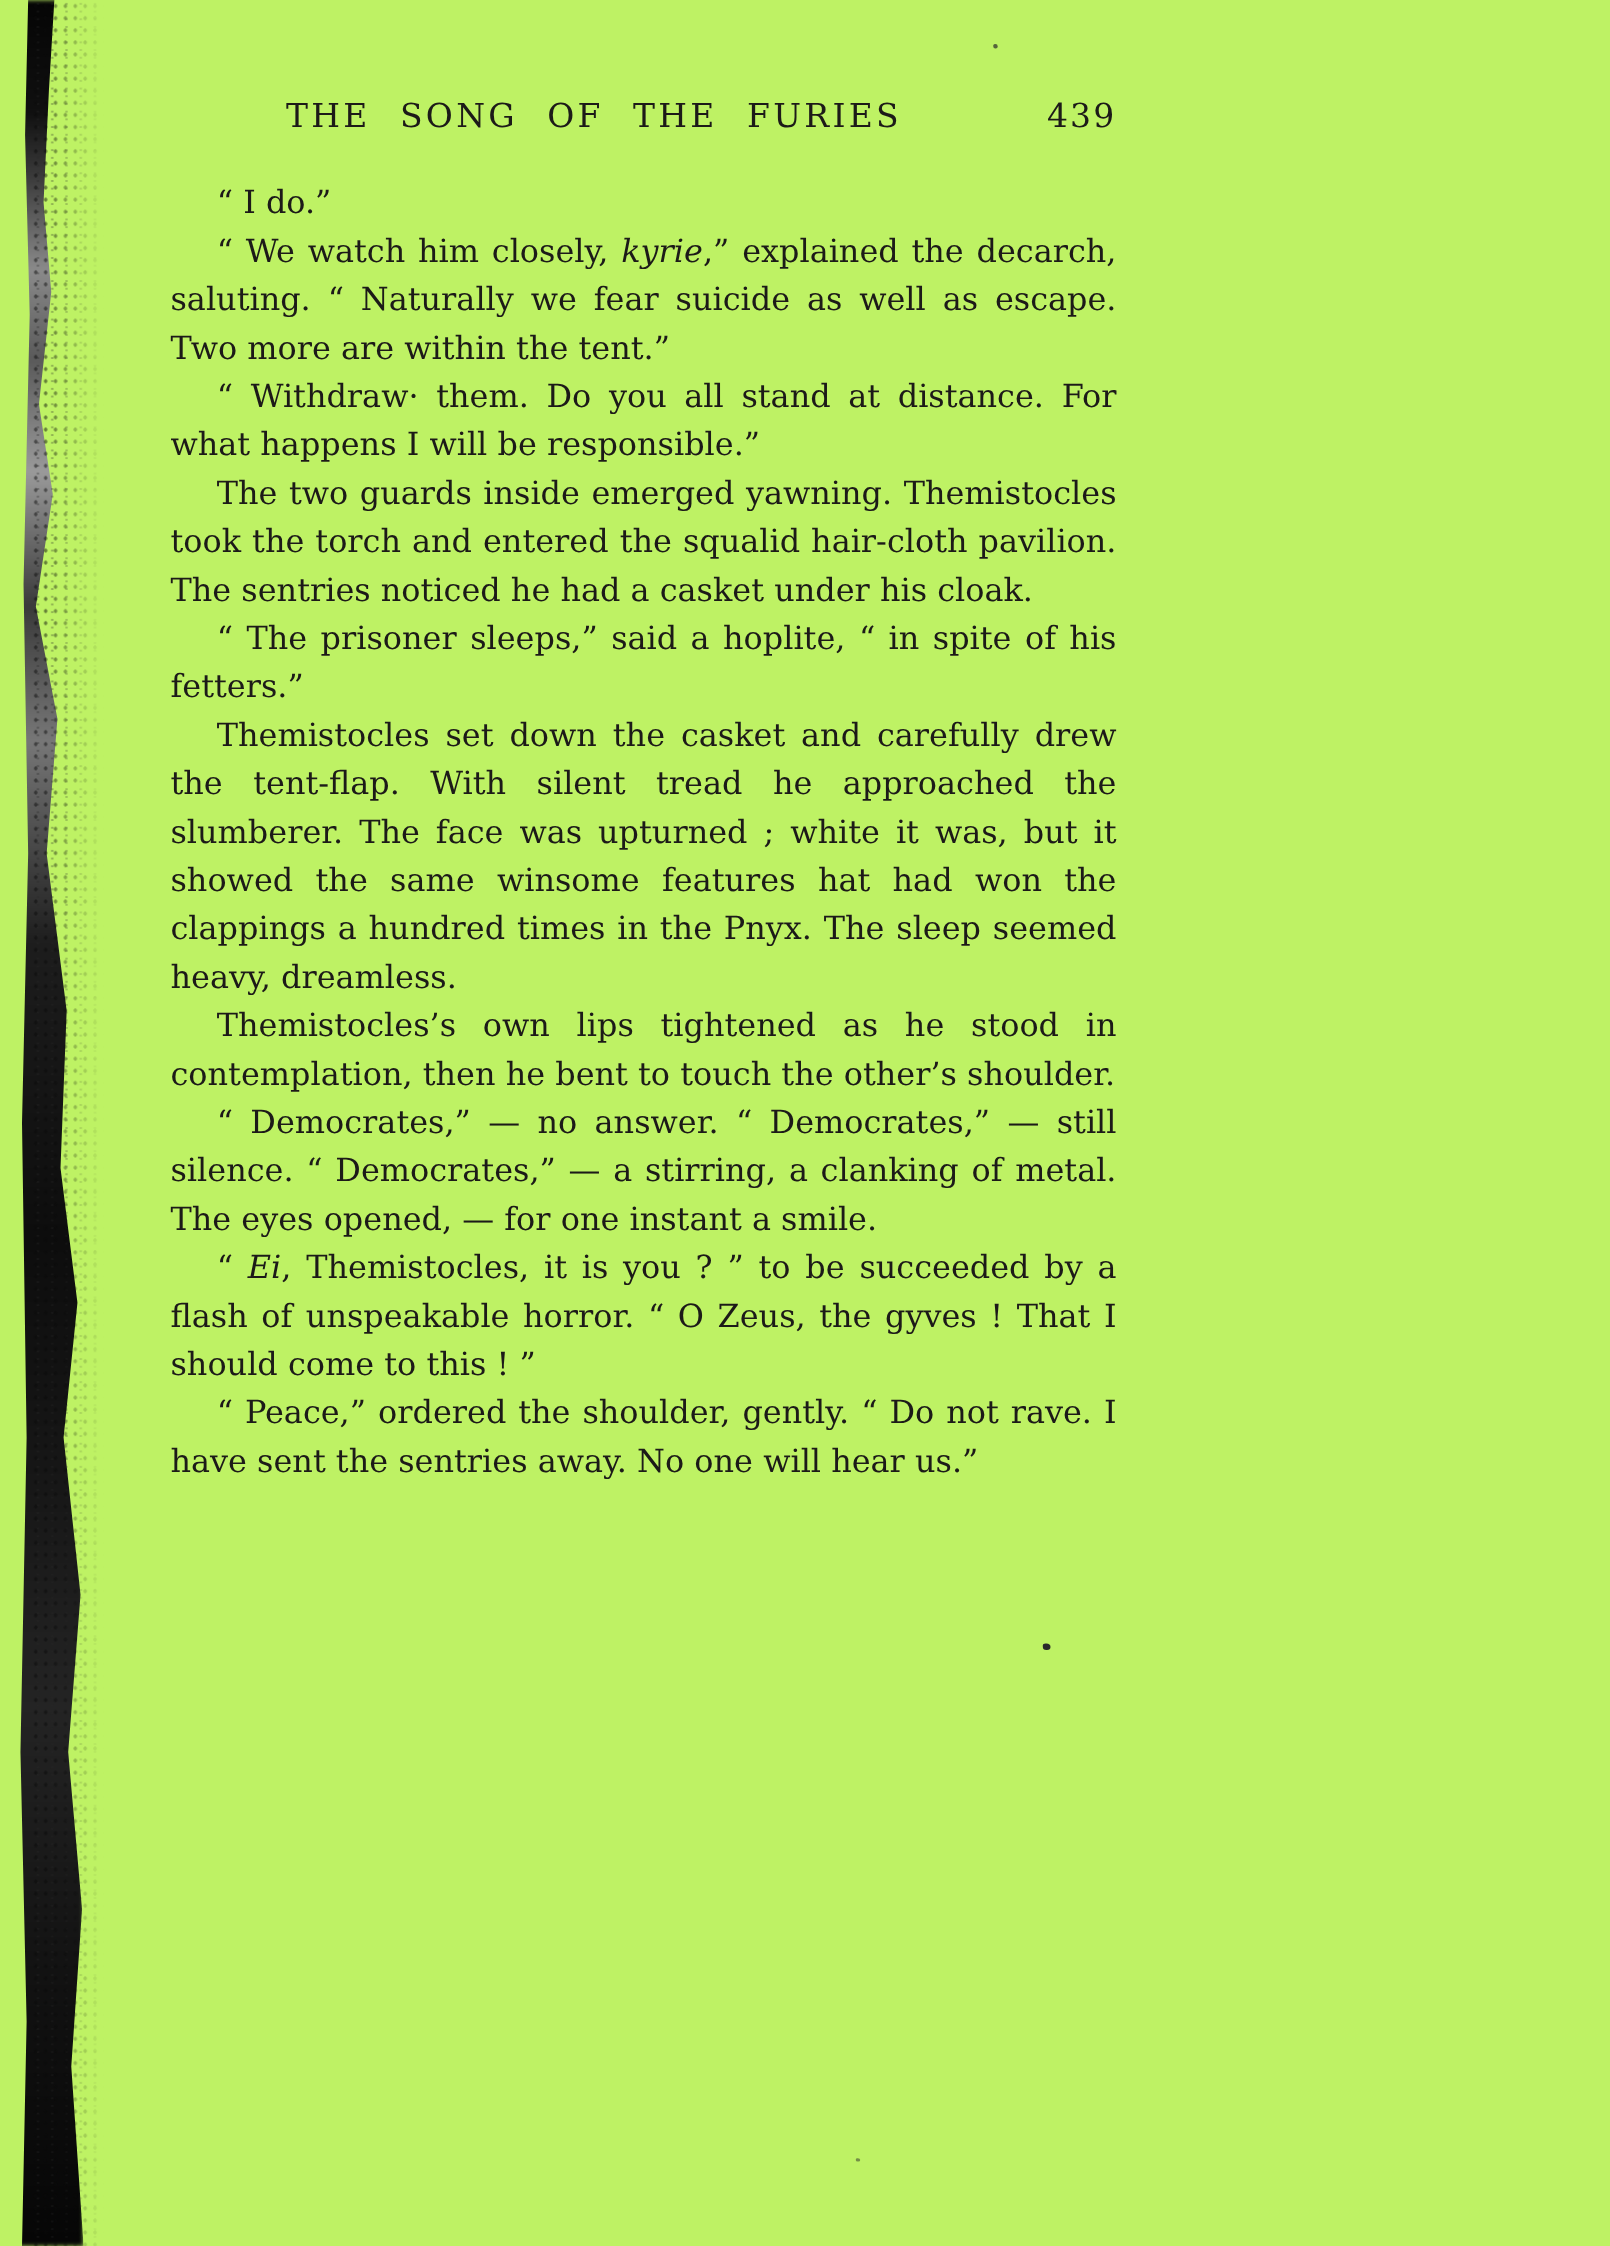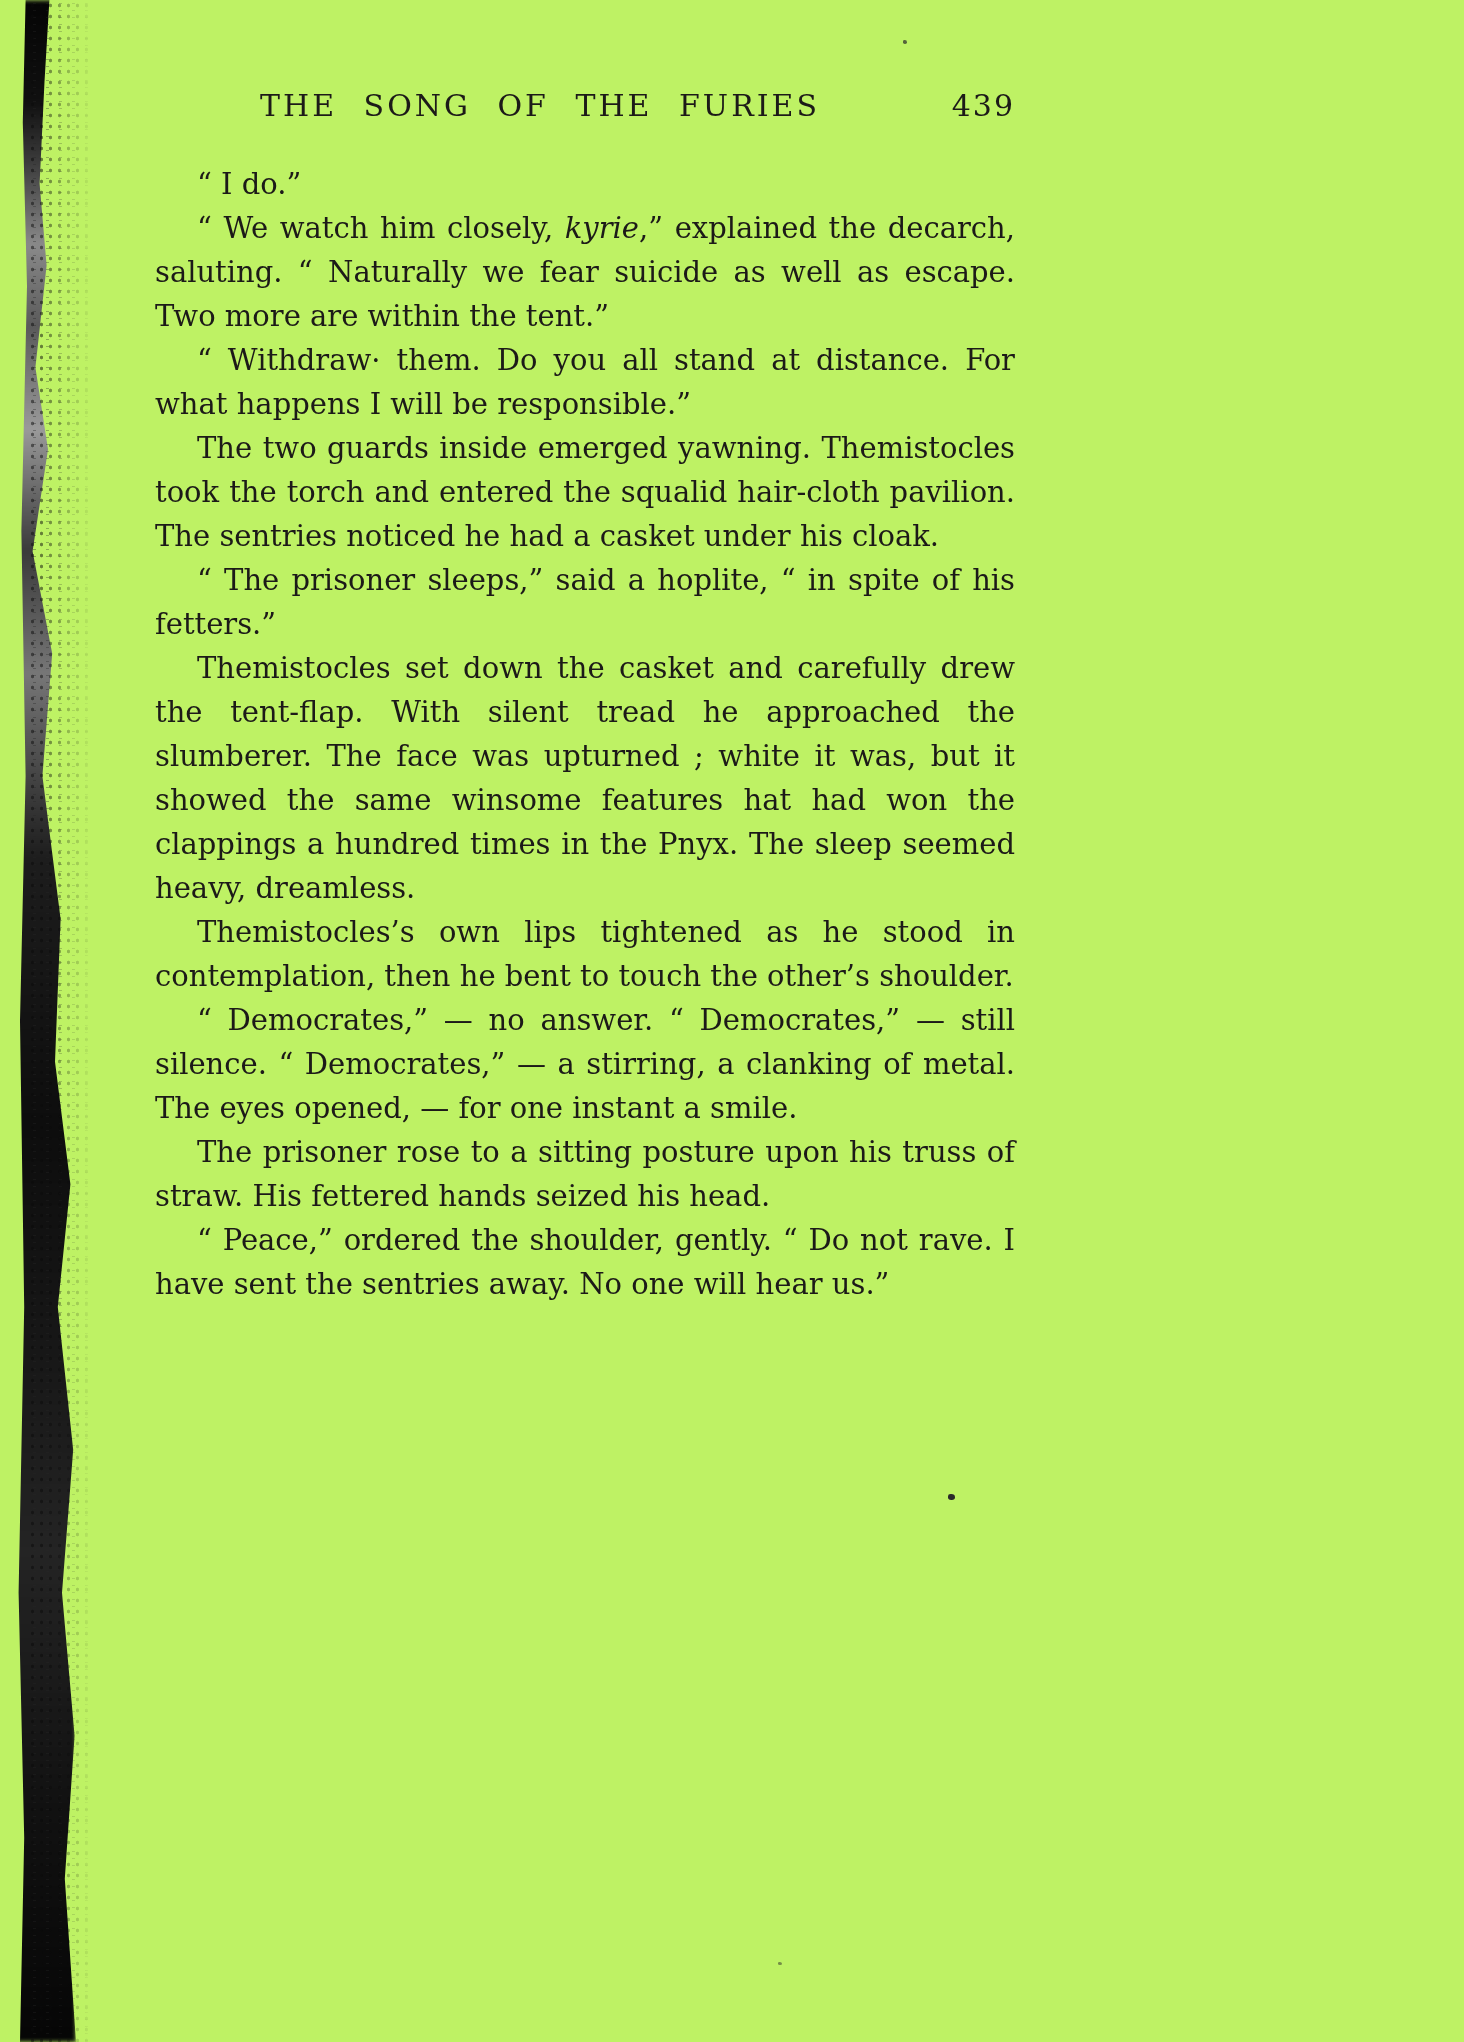--- a/index.html
+++ b/index.html
@@ -119,18 +119,18 @@
 
     <div class="body-text">
         <p><span>“ I do.”</span></p>
         <p><span>“ We watch him closely, </span><i>kyrie</i><span>,” explained the decarch, saluting.  “ Naturally we fear suicide as well as escape.  Two more are within the tent.”</span></p>
         <p><span>“ Withdraw· them.  Do you all stand at distance.  For what happens I will be responsible.”</span></p>
         <p><span>The two guards inside emerged yawning.  Themistocles took the torch and entered the squalid hair-cloth pavilion.  The sentries noticed he had a casket under his cloak.</span></p>
         <p><span>“ The prisoner sleeps,” said a hoplite, “ in spite of his fetters.”</span></p>
         <p><span>Themistocles set down the casket and carefully drew the tent-flap.  With silent tread he approached the slumberer.  The face was upturned ;  white it was, but it showed the same winsome features hat had won the clappings a hundred times in the Pnyx.  The sleep seemed heavy, dreamless.</span></p>
         <p><span>Themistocles’s own lips tightened as he stood in contemplation, then he bent to touch the other’s shoulder.</span></p>
         <p><span>“ Democrates,” — no answer.  “ Democrates,” — still silence.  “ Democrates,” — a stirring, a clanking of metal.  The eyes opened, — for one instant a smile.</span></p>
-        <p><span>The prisoner rose to a sitting posture upon his truss of straw.  His fettered hands seized his head.</span></p>
+        <p><span>“ </span><i>Ei</i><span>, Themistocles, it is you ? ” to be succeeded by a flash of unspeakable horror.  “ O Zeus, the gyves !   That I should come to this ! ”</span></p>
         <p><span>“ Peace,” ordered the shoulder, gently.  “ Do not rave.   I have sent the sentries away.   No one will hear us.”</span></p>
       </div>
   </div>
 
 </div>
 
 </body></html>

